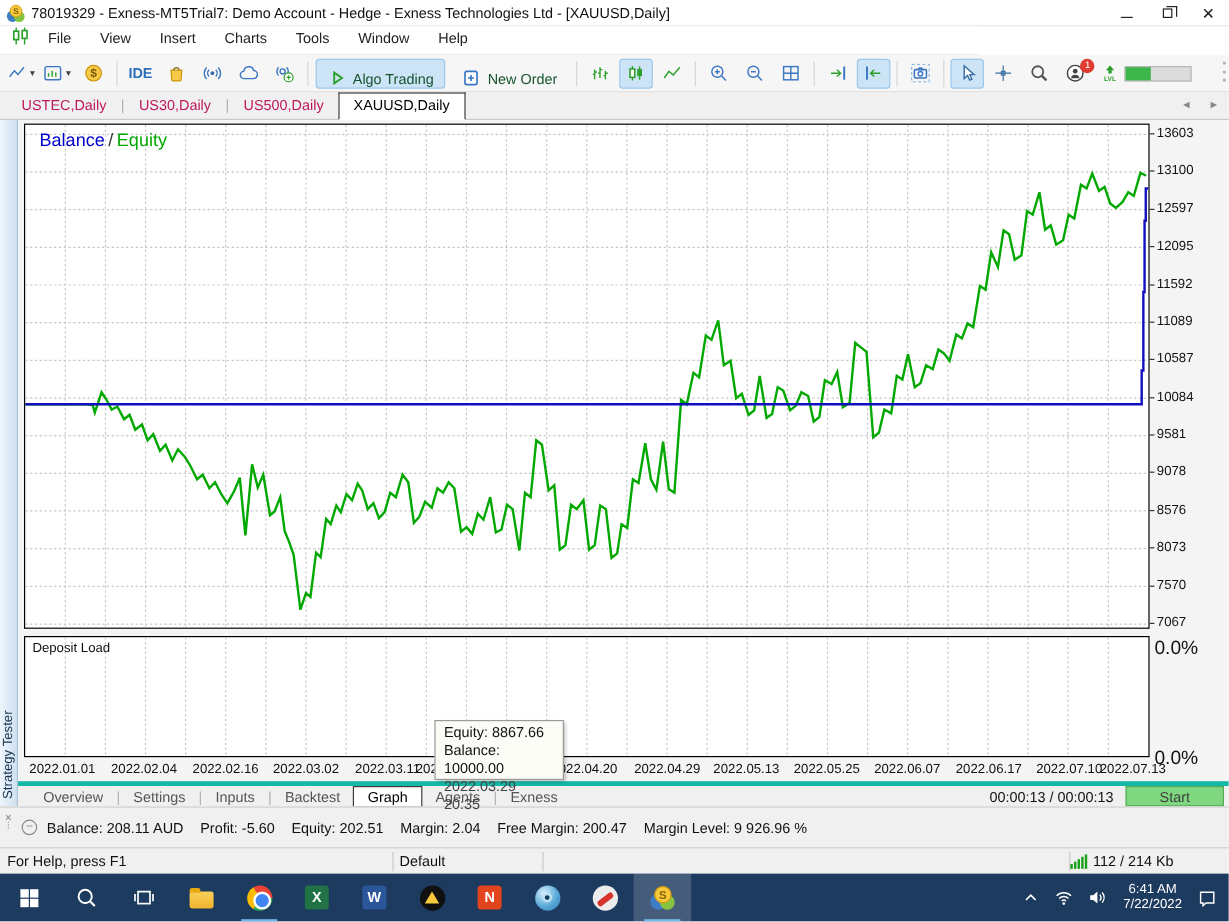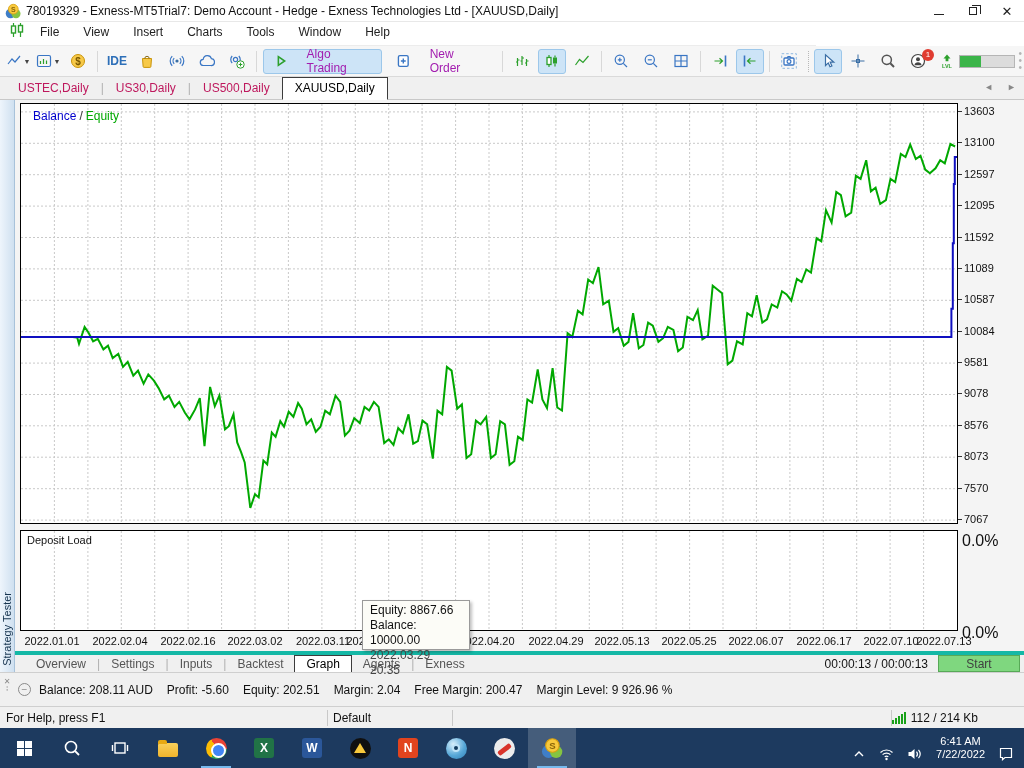--- a/index.html
+++ b/index.html
@@ -19,21 +19,21 @@
   .menubar{top:22px;left:0;width:816px;height:24px;background:#fff;display:flex;align-items:flex-start;padding-left:6px;border-bottom:1px solid #ececec}
   .mico{width:22px;display:flex;justify-content:center}
   .mitem{padding:3px 12px;color:#222}
   
   .toolbar{top:46px;left:0;width:1024px;height:31px;background:#f6f6f6;border-bottom:1px solid #dadada;display:flex;align-items:center;padding:0 3px}
   .tbtn{height:25px;min-width:28px;display:flex;align-items:center;justify-content:center;border:1px solid transparent;border-radius:3px;margin:0 1px;position:relative}
   .tbtn.on{background:#cde4f7;border-color:#9cc7ea}
   .tbtn .caret{font-size:7px;color:#444;margin-left:2px}
   .tsep{width:1px;height:21px;background:#d8d8d8;margin:0 4px}
   .tsep.dot{background:none;border-left:1px dotted #b8b8b8}
-  .tbbig{height:25px;display:flex;align-items:center;border:1px solid transparent;border-radius:3px;padding:0 9px;margin:0 2px;gap:18px;color:#a21caf}
+  .tbbig{height:25px;display:flex;align-items:flex-end;border:1px solid transparent;border-radius:3px;padding:0 9px;margin:0 2px;gap:5px;color:#14532d}
   .tbbig.on{background:#cde4f7;border-color:#9cc7ea}
   .idetxt{color:#2d6fb8;font-weight:bold;font-size:12px}
   .badge{position:absolute;top:-1px;right:-3px;width:12px;height:12px;border-radius:50%;background:#e03c31;color:#fff;font-size:8px;display:flex;align-items:center;justify-content:center}
   .lvlbar{width:56px;height:13px;border:1px solid #b5b5b5;background:#dcdcdc;margin-left:4px;position:relative}
   .lvlbar i{position:absolute;left:0;top:0;bottom:0;background:#3cb54a;display:block}
   .tb-scroll{position:absolute;right:2px;top:50px;color:#b5b5b5;font-size:10px;line-height:7px;text-align:center}
   svg.icon{display:block}
   svg .sb{stroke:#3a76c4;fill:none;stroke-width:1.2px}
   svg .sg{stroke:#2ca02c;fill:none;stroke-width:1.2px}
   svg text{font-family:"Liberation Sans",sans-serif}
@@ -42,21 +42,21 @@
   .ctab{padding:3px 12px 4px;color:#be185d}
   .ctab.on{background:#fff;border:1px solid #3c3c3c;border-bottom:1px solid #fff;color:#000;margin-bottom:-1px;z-index:2}
   .ctsep{color:#b0b0b0;padding:3px 0 4px}
   .tab-arrows{position:absolute;right:8px;top:82px;display:flex;gap:14px;color:#888;font-size:9px}
   
   .tester{top:100px;left:0;width:1024px;height:572px;background:#f4f4f4}
   .vtab{position:absolute;left:0;top:0;bottom:0;width:15px;background:linear-gradient(to right,#eef5fc,#cfe0f0);border-right:1px solid #a8c2da}
   .vtab span{position:absolute;bottom:6px;left:1px;writing-mode:vertical-rl;transform:rotate(180deg);font-size:11px;color:#16344f;white-space:nowrap}
   .plot{position:absolute;left:20px;top:3px;width:938px;height:421px;background:#fff;border:1px solid #000}
   .plot svg,.subplot svg{position:absolute;left:0;top:0;width:100%;height:100%}
-  .legend{position:absolute;left:12px;top:5px;font-size:12px;z-index:3;background:transparent}
+  .legend{position:absolute;left:12px;top:5px;font-size:15px;z-index:3;background:transparent}
   .lg-b{color:#0000cc}.lg-s{color:#333;margin:0 3px}.lg-e{color:#00a800}
   .subplot{position:absolute;left:20px;top:430px;width:938px;height:101px;background:#fff;border:1px solid #000}
   .dep{position:absolute;left:6px;top:3px;font-size:11px;color:#111;z-index:2}
   .ylab{position:absolute;left:964px;font-size:11px;color:#111;white-space:nowrap}
   .ylab::before{content:"";position:absolute;left:-6px;top:6px;width:4px;height:1px;background:#333}
   .xaxis{position:absolute;left:20px;top:533px;width:938px;height:17px}
   .xlab{position:absolute;top:2px;width:100px;text-align:center;font-size:11px;color:#111;white-space:nowrap}
   .subpct{position:absolute;left:962px;font-size:16px;color:#111}
   .tooltip{position:absolute;left:362px;top:500px;width:108px;height:50px;background:#fcfcf7;border:1px solid #9a9a9a;box-shadow:2px 2px 3px rgba(0,0,0,.25);padding:2px 7px;z-index:5;font-size:12px;line-height:15px}
   .tooltip .t3{color:#444}
@@ -92,21 +92,21 @@
   .chrome{width:21px;height:21px;border-radius:50%;background:conic-gradient(from -30deg,#ea4335 0 120deg,#34a853 0 240deg,#fbbc05 0 360deg);position:relative}
   .chrome::after{content:"";position:absolute;left:5px;top:5px;width:11px;height:11px;border-radius:50%;background:#4285f4;border:2px solid #fff}
   .sqico{width:20px;height:20px;border-radius:3px;display:flex;align-items:center;justify-content:center;color:#fff;font-weight:bold;font-size:12px}
   .excel{background:#217346}.word{background:#2b579a}.nitro{background:#e2441e}
   .daemon{width:21px;height:21px;border-radius:50%;background:#101010;display:flex;align-items:center;justify-content:center}
   .daemon i{width:0;height:0;border-left:6px solid transparent;border-right:6px solid transparent;border-bottom:10px solid #f8c93c;display:block}
   .webcam{width:21px;height:21px;border-radius:50%;background:radial-gradient(circle at 35% 30%,#d9f0fb,#58a8d8 55%,#2f7fb5);display:flex;align-items:center;justify-content:center}
   .webcam i{width:8px;height:8px;border-radius:50%;background:#123c5e;border:2px solid #bfe3f7;display:block}
   .cclean{width:21px;height:21px;border-radius:50%;background:#ececec;position:relative;overflow:hidden}
   .cclean::after{content:"";position:absolute;left:3px;top:9px;width:15px;height:5px;background:#d9342b;transform:rotate(-38deg);border-radius:2px}
-  .tray{margin-left:auto;display:flex;align-items:flex-end;gap:13px;padding-right:10px}
+  .tray{margin-left:auto;display:flex;align-items:center;gap:13px;padding-right:10px}
   .clock{font-size:11px;line-height:13px;text-align:center}
   
   [data-interactable]{cursor:default}
 </style>
 </head>
 <body>
 
 <div class="abs titlebar" data-interactable="false">
   <span data-interactable="false" id="appicon1">
       <svg class="icon" width="16" height="16" viewBox="0 0 16 16" data-interactable="false">

